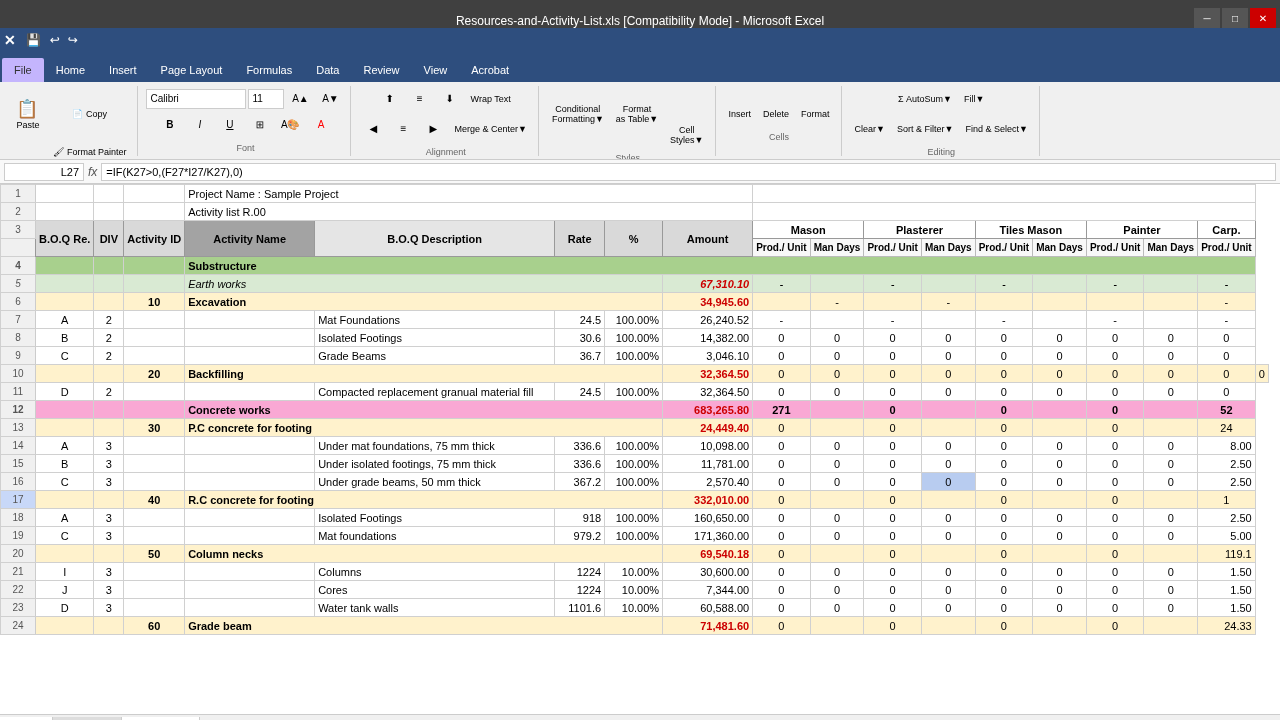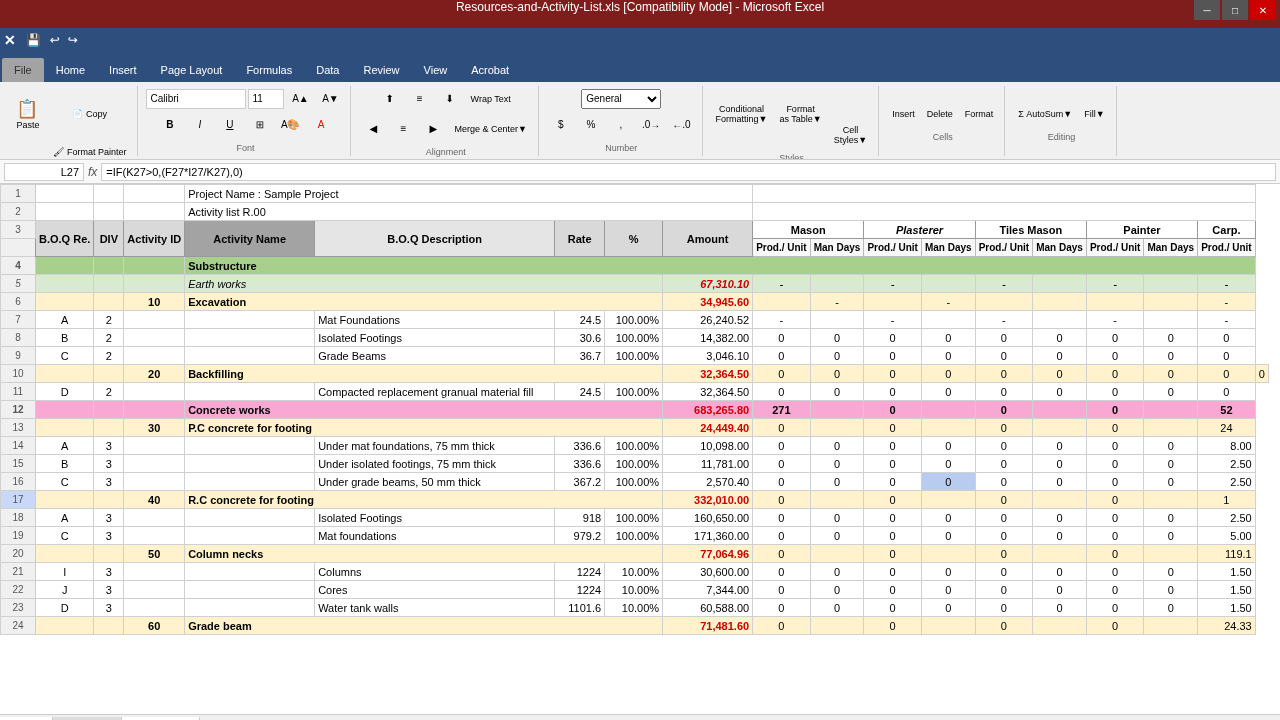--- a/index.html
+++ b/index.html
@@ -1,24 +1,24 @@
 <!DOCTYPE html>
 <html><head>
   <meta charset="utf-8">
   <style>
     * { box-sizing: border-box; margin: 0; padding: 0; }
     body { font-family: 'Segoe UI', Tahoma, Geneva, sans-serif; font-size: 11px; background: #fff; overflow: hidden; }
 
     
     #title-bar {
-      background: #7f1d1d;
+      background: #404040;
       color: #fff;
       height: 28px;
       display: flex;
-      align-items: flex-start;
+      align-items: flex-end;
       justify-content: center;
       font-size: 12px;
       position: relative;
     }
     #title-bar .window-controls {
       position: absolute;
       right: 4px;
       display: flex;
       gap: 2px;
     }
@@ -40,21 +40,21 @@
     }
     .ribbon-tab {
       padding: 4px 12px;
       color: #fff;
       font-size: 11px;
       cursor: pointer;
       height: 24px;
       display: flex; align-items: center;
     }
     .ribbon-tab.active {
-      background: #a3a3a3;
+      background: #c4b5fd;
       color: #333;
       border-radius: 2px 2px 0 0;
     }
 
     
     #ribbon {
       background: #f0f0f0;
       border-bottom: 1px solid #ccc;
       height: 78px;
       display: flex;
@@ -277,35 +277,20 @@
     </div>
     <div class="ribbon-btn-row">
       <button class="ribbon-btn">◀</button>
       <button class="ribbon-btn">≡</button>
       <button class="ribbon-btn">▶</button>
       <button class="ribbon-btn" style="font-size:9px;">Merge &amp; Center▼</button>
     </div>
     <span class="ribbon-group-label">Alignment</span>
   </div>
 
-  <div class="ribbon-group">
-    <div class="ribbon-btn-row">
-      <select style="width:80px;height:20px;font-size:10px;">
-        <option>General</option>
-      </select>
-    </div>
-    <div class="ribbon-btn-row">
-      <button class="ribbon-btn">$</button>
-      <button class="ribbon-btn">%</button>
-      <button class="ribbon-btn">,</button>
-      <button class="ribbon-btn">.0→</button>
-      <button class="ribbon-btn">←.0</button>
-    </div>
-    <span class="ribbon-group-label">Number</span>
-  </div>
 
   <div class="ribbon-group">
     <div class="ribbon-btn-row">
       <button class="ribbon-btn" style="font-size:9px;">Conditional<br>Formatting▼</button>
       <button class="ribbon-btn" style="font-size:9px;">Format<br>as Table▼</button>
       <button class="ribbon-btn" style="font-size:9px;margin-top:42px;">Cell<br>Styles▼</button>
     </div>
     <span class="ribbon-group-label">Styles</span>
   </div>
 
@@ -315,20 +300,25 @@
       <button class="ribbon-btn" style="font-size:9px;">Delete</button>
       <button class="ribbon-btn" style="font-size:9px;">Format</button>
     </div>
     <span class="ribbon-group-label">Cells</span>
   </div>
 
   <div class="ribbon-group">
     <div class="ribbon-btn-row">
       <button class="ribbon-btn" style="font-size:9px;">Σ AutoSum▼</button>
       <button class="ribbon-btn" style="font-size:9px;">Fill▼</button>
+    </div>
+    <div class="ribbon-btn-row">
+      <button class="ribbon-btn" style="font-size:9px;">Clear▼</button>
+      <button class="ribbon-btn" style="font-size:9px;">Sort &amp; Filter▼</button>
+      <button class="ribbon-btn" style="font-size:9px;">Find &amp; Select▼</button>
     </div>
     <span class="ribbon-group-label">Editing</span>
   </div>
 </div>
 
 <div id="formula-bar">
   <input type="text" id="cell-ref" value="L27" style="">
   <span style="font-style:italic;font-size:12px;color:#555;">fx</span>
   <input type="text" id="formula-content" value="=IF(K27&gt;0,(F27*I27/K27),0)" style="">
 </div>
@@ -382,21 +372,21 @@
           <td rowspan="2" class="header-group" style="background:#d9d9d9;"><span>DIV</span></td>
           <td rowspan="2" class="header-group" style="background:#d9d9d9;"><span>Activity ID</span></td>
           <td rowspan="2" class="header-group" style="background:#a3a3a3;"><span>Activity Name</span></td>
           <td rowspan="2" class="header-group" style="background:#e5e5e5;"><span>B.O.Q Description</span></td>
           <td rowspan="2" class="header-group" style="background:#d9d9d9;"><span>Rate</span></td>
           <td rowspan="2" class="header-group" style="background:#d9d9d9;">%</td>
           <td rowspan="2" class="header-group" style="background:#d9d9d9;"><span>Amount</span></td>
 
           <td colspan="2" class="header-group" style="background:#fff;border:1px solid #999;"><span>Mason</span></td>
 
-          <td colspan="2" class="header-group" style="background:#fff;border:1px solid #999;font-style:italic;"><span>Plasterer</span></td>
+          <td colspan="2" class="header-group" style="background:#fff;border:1px solid #999;"><span>Plasterer</span></td>
 
           <td colspan="2" class="header-group" style="background:#fff;border:1px solid #999;"><span>Tiles Mason</span></td>
 
           <td colspan="2" class="header-group" style="background:#fff;border:1px solid #999;"><span>Painter</span></td>
 
           <td class="header-group" style="background:#fff;border:1px solid #999;"><span>Carp.</span></td>
         </tr>
 
         <tr class="boq-header-row2">
           <td class="row-num"></td>
@@ -718,21 +708,21 @@
           <td class="text-center">0</td>
           <td class="text-right">5.00</td>
         </tr>
 
         <tr class="row-section">
           <td class="row-num">20</td>
           <td></td>
           <td></td>
           <td class="text-center bold">50</td>
           <td class="bold" colspan="4">Column necks</td>
-          <td class="text-right text-red bold">77,064.96</td>
+          <td class="text-right text-red bold">69,540.18</td>
           <td class="text-center">0</td>
           <td></td>
           <td class="text-center">0</td>
           <td></td>
           <td class="text-center">0</td>
           <td></td>
           <td class="text-center">0</td>
           <td></td>
           <td class="text-right">119.1</td>
         </tr>

